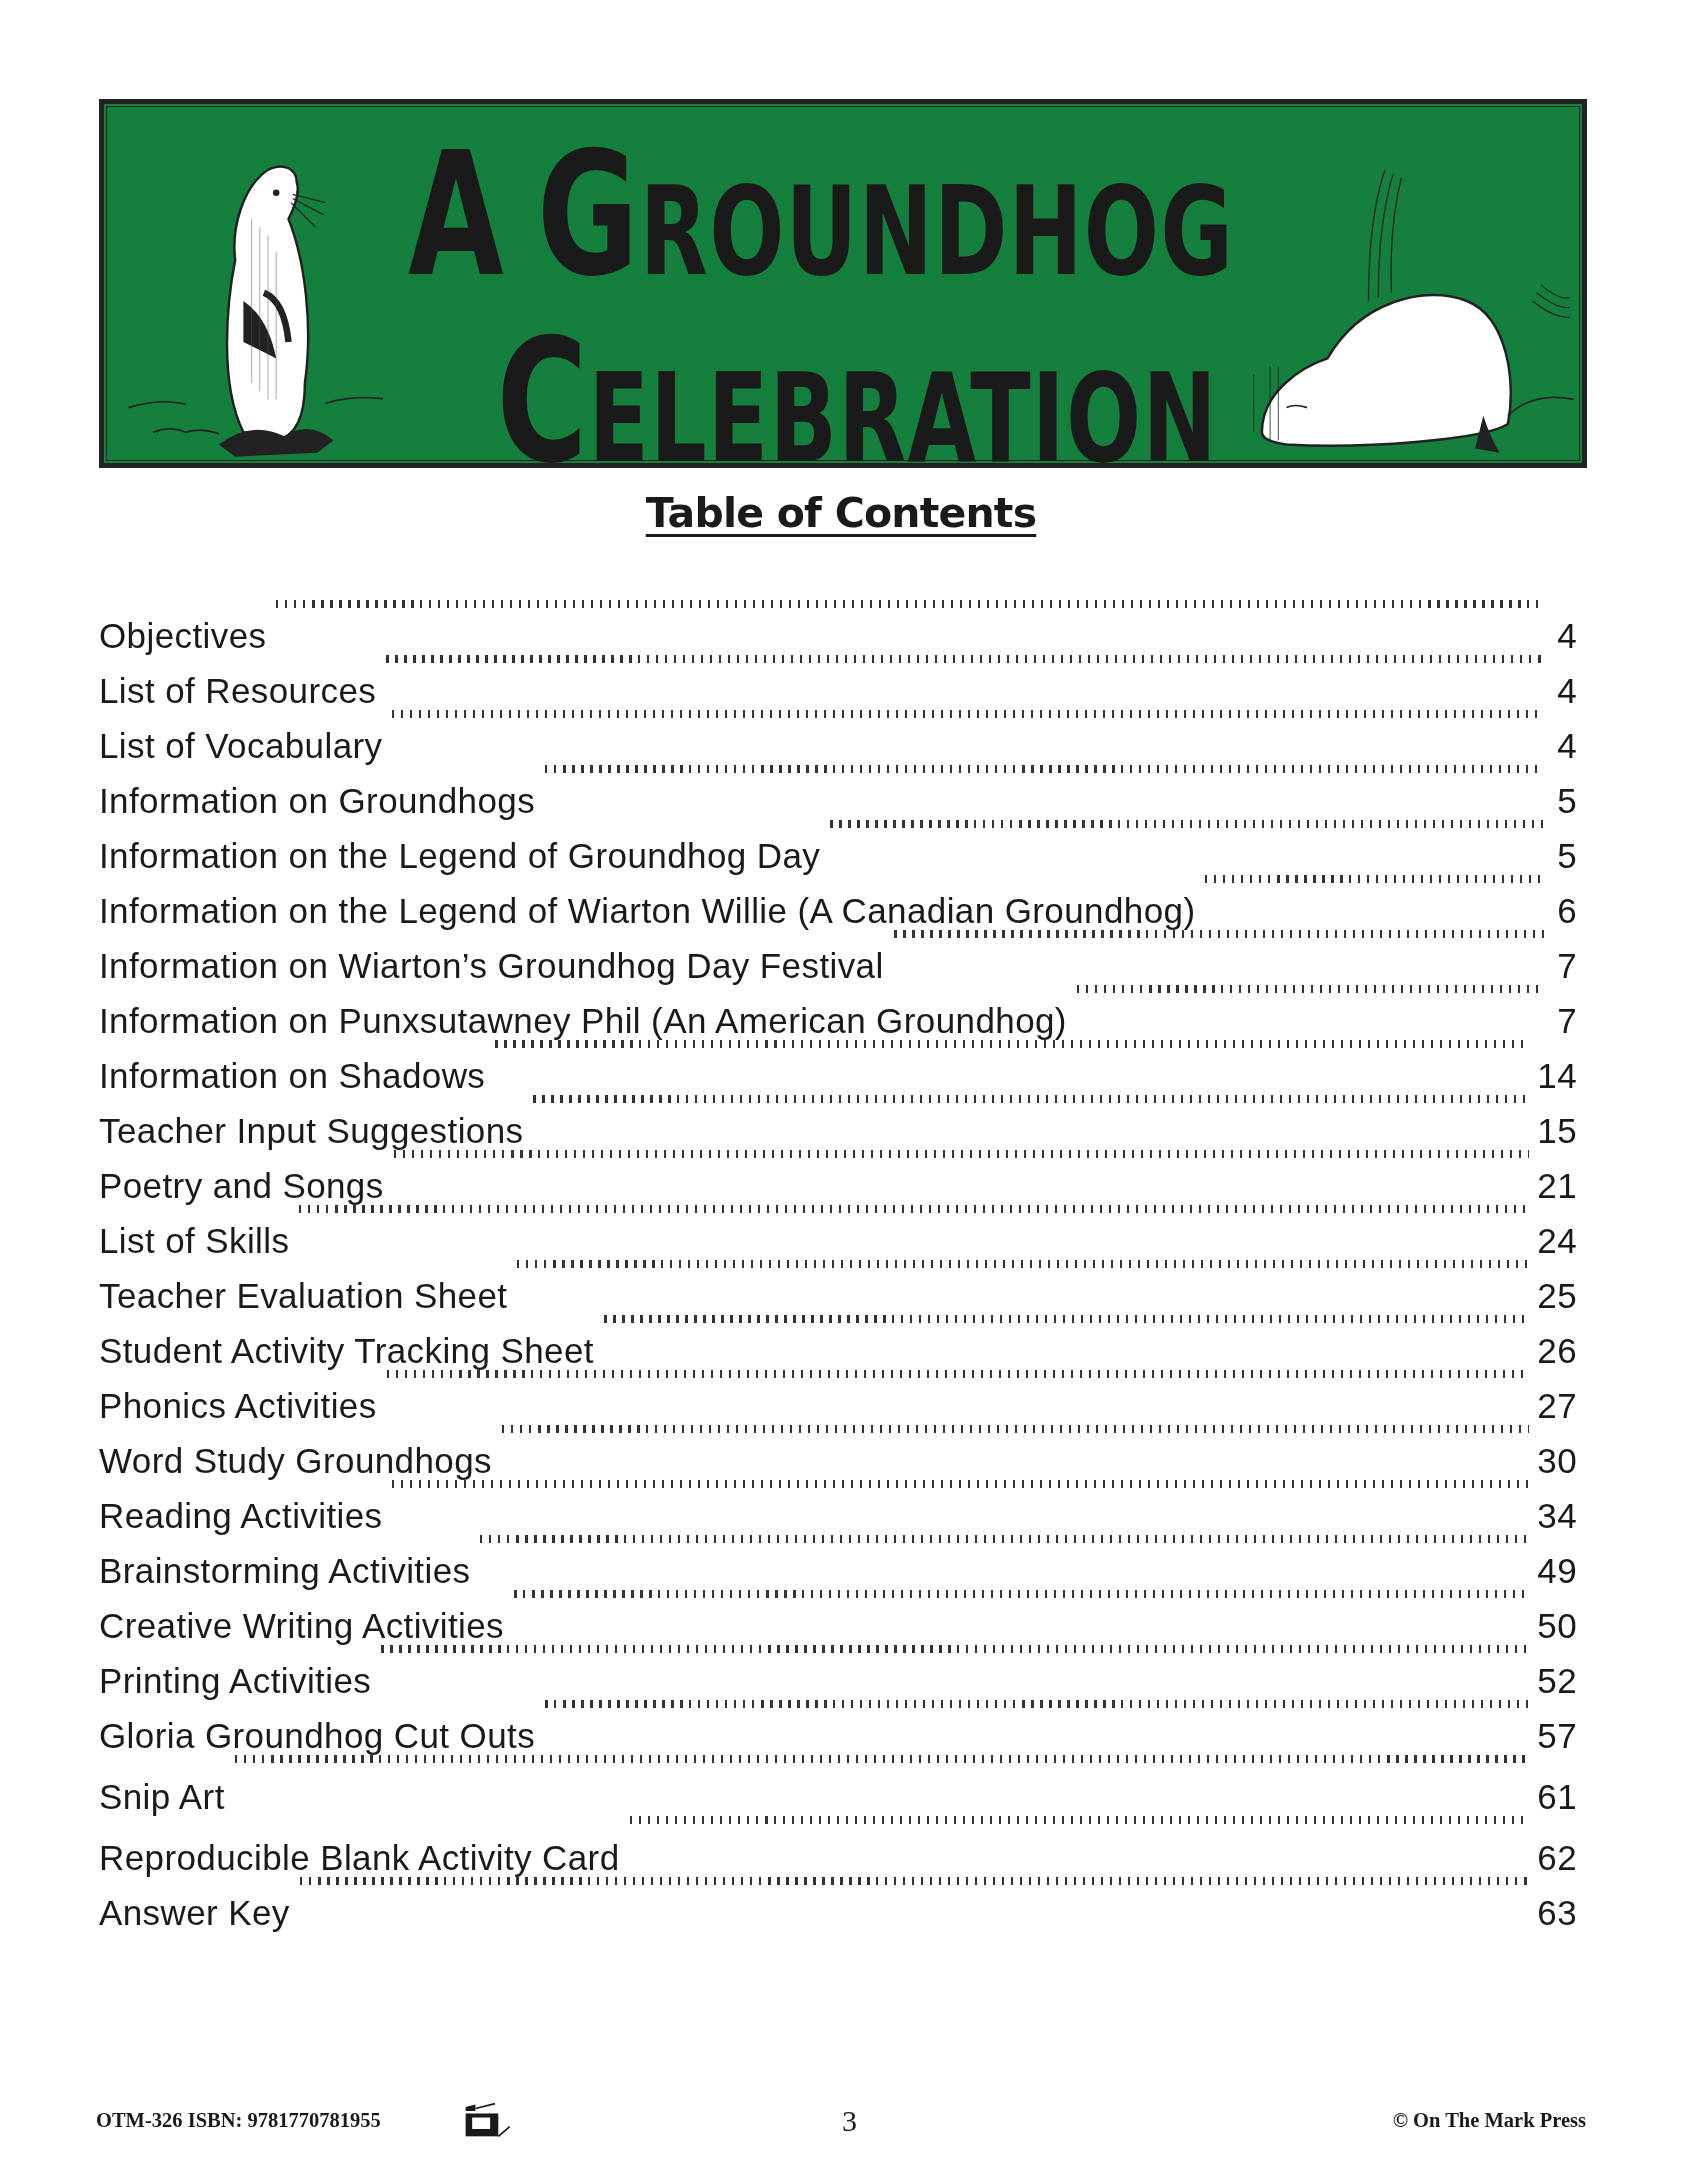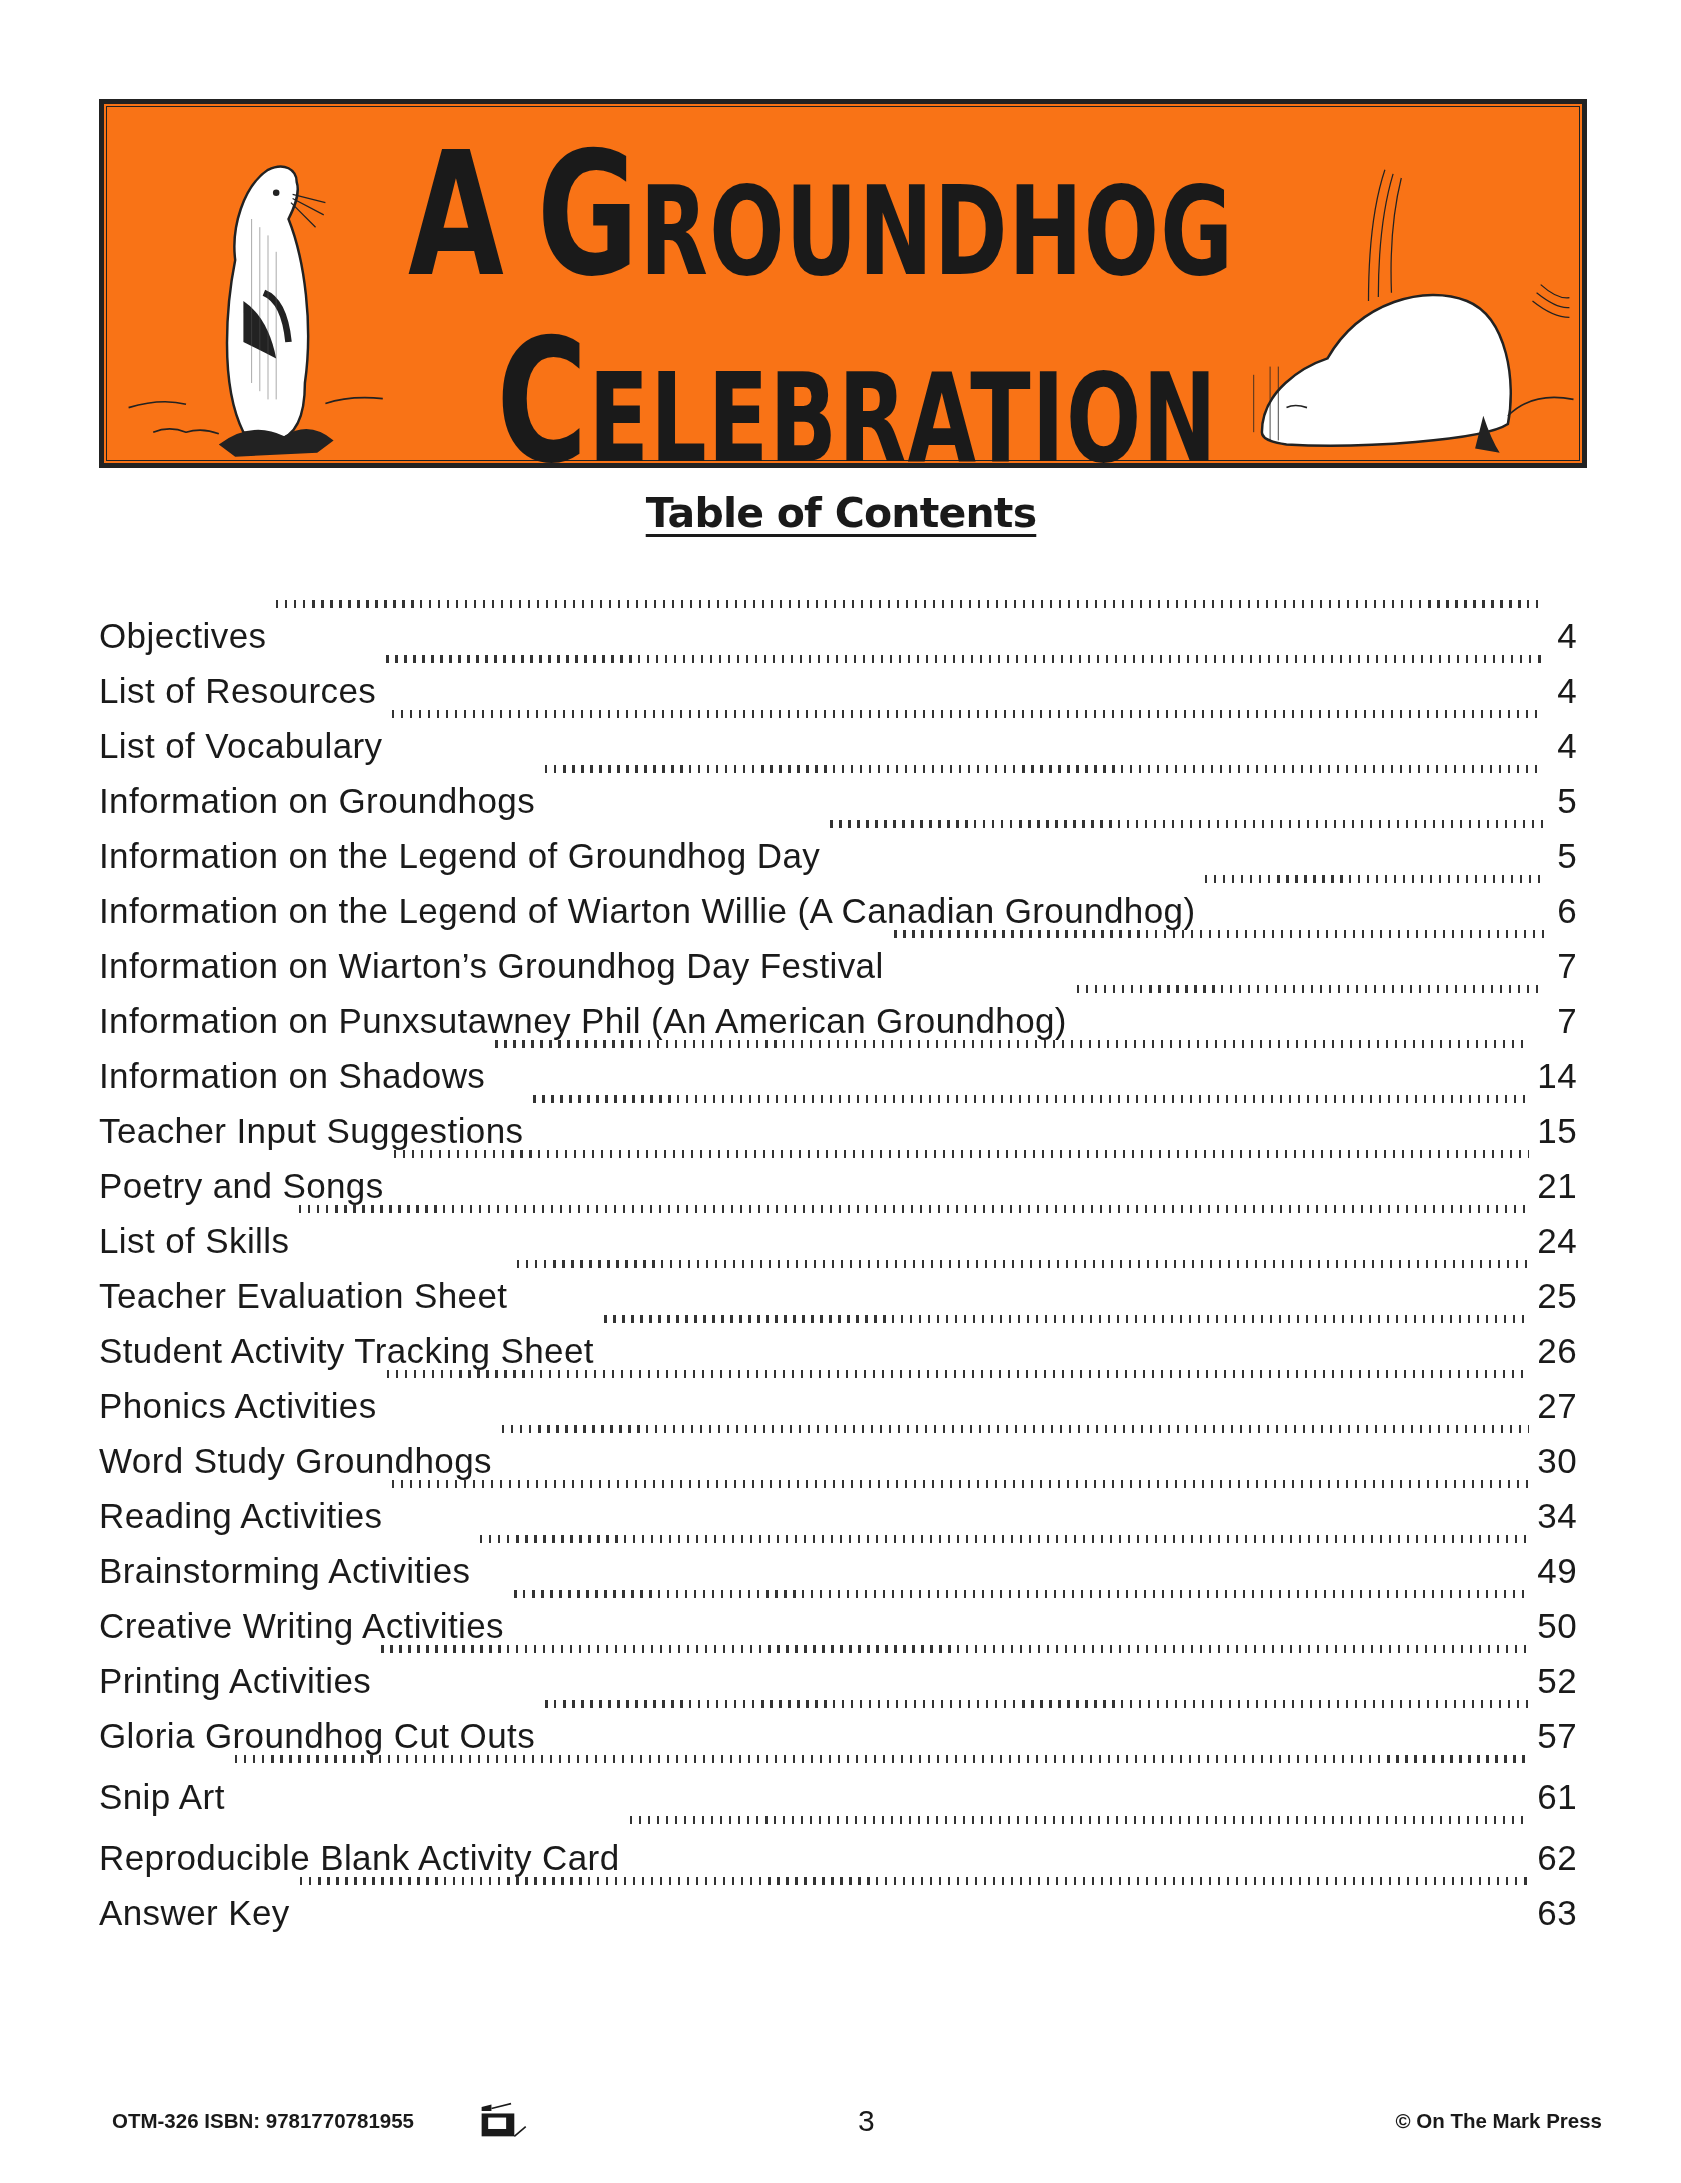--- a/index.html
+++ b/index.html
@@ -3,21 +3,21 @@
 <meta charset="utf-8">
 <style>
   html, body { margin: 0; padding: 0; background: #ffffff; }
   body {
     width: 1682px; height: 2183px; position: relative; overflow: hidden;
     font-family: "DejaVu Sans", sans-serif; color: #1a1a1a;
   }
   
   .banner {
     position: absolute; left: 99px; top: 99px; width: 1488px; height: 369px;
-    box-sizing: border-box; border: 5.7px solid #222; background: #f97316;
+    box-sizing: border-box; border: 5.7px solid #222; background: #15803d;
   }
   .banner-inner {
     position: absolute; inset: 0; border: 1.6px solid #222; margin: 1.6px;
   }
   .banner-title {
     position: absolute; left: 304px; top: 25px; width: 821px;
     font-family: "DejaVu Sans", sans-serif; font-weight: bold; color: #1a1a1a;
     letter-spacing: 1.6px; line-height: 1;
     transform: scaleX(0.72); transform-origin: left top;
   }
@@ -46,22 +46,22 @@
   .toc-row .label { white-space: nowrap; padding-right: 5px; }
   .toc-row .leader {
     flex: 1; height: 8.2px; margin: 0 5px;
     background-image: repeating-linear-gradient(to right, #333 0 2.5px, transparent 2.5px 9px);
     align-self: baseline; position: relative; top: -0.8px;
   }
   .toc-row .page { white-space: nowrap; text-align: right; min-width: 25px; padding-left: 3.3px; }
 
   
   .footer {
-    position: absolute; left: 112px; top: 2102px; width: 1490px; height: 41px;
-    font-family: Liberation Sans, sans-serif; font-weight: bold; font-size: 20.5px;
+    position: absolute; left: 96px; top: 2102px; width: 1490px; height: 41px;
+    font-family: Liberation Serif, serif; font-weight: bold; font-size: 20.5px;
   }
   .footer .left { position: absolute; left: 0; top: 6.6px; white-space: nowrap; }
   .footer .copier { position: absolute; left: 368px; top: 0; width: 49px; height: 36px; }
   .footer .pagenum {
     position: absolute; left: 746px; top: 1.6px; font-weight: normal; font-size: 30px;
   }
   .footer .right { position: absolute; right: 0; top: 6.6px; white-space: nowrap; }
 </style>
 </head>
 <body>

